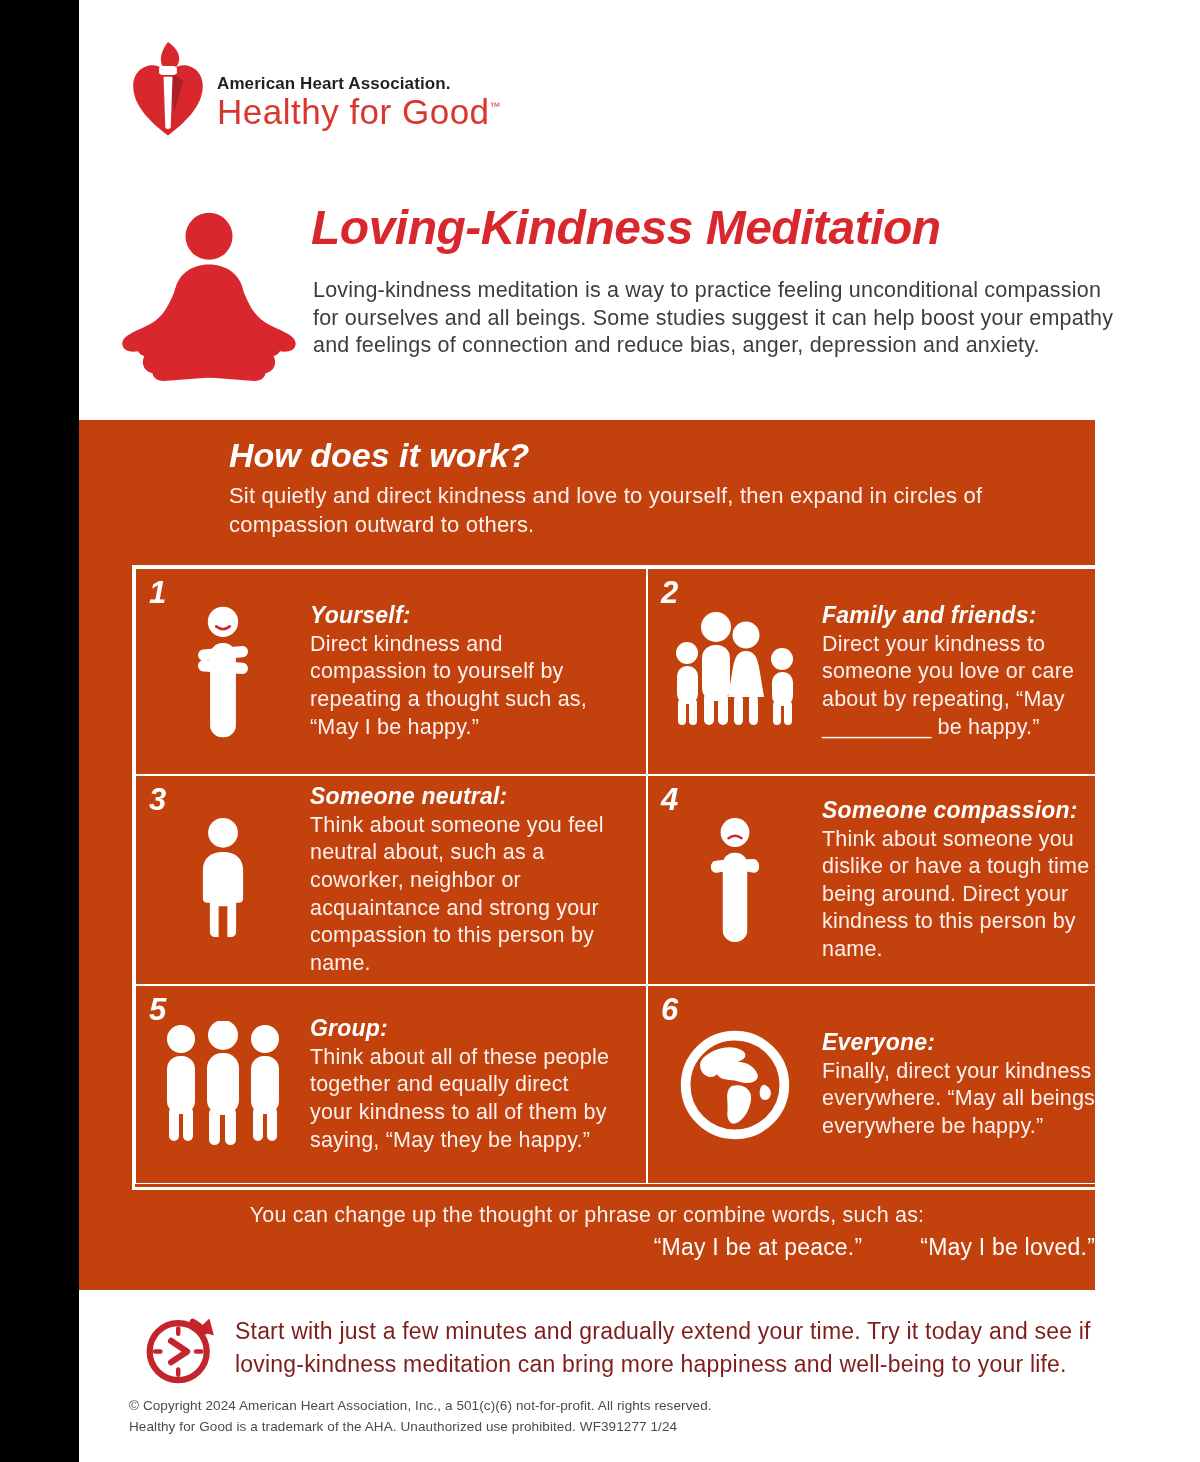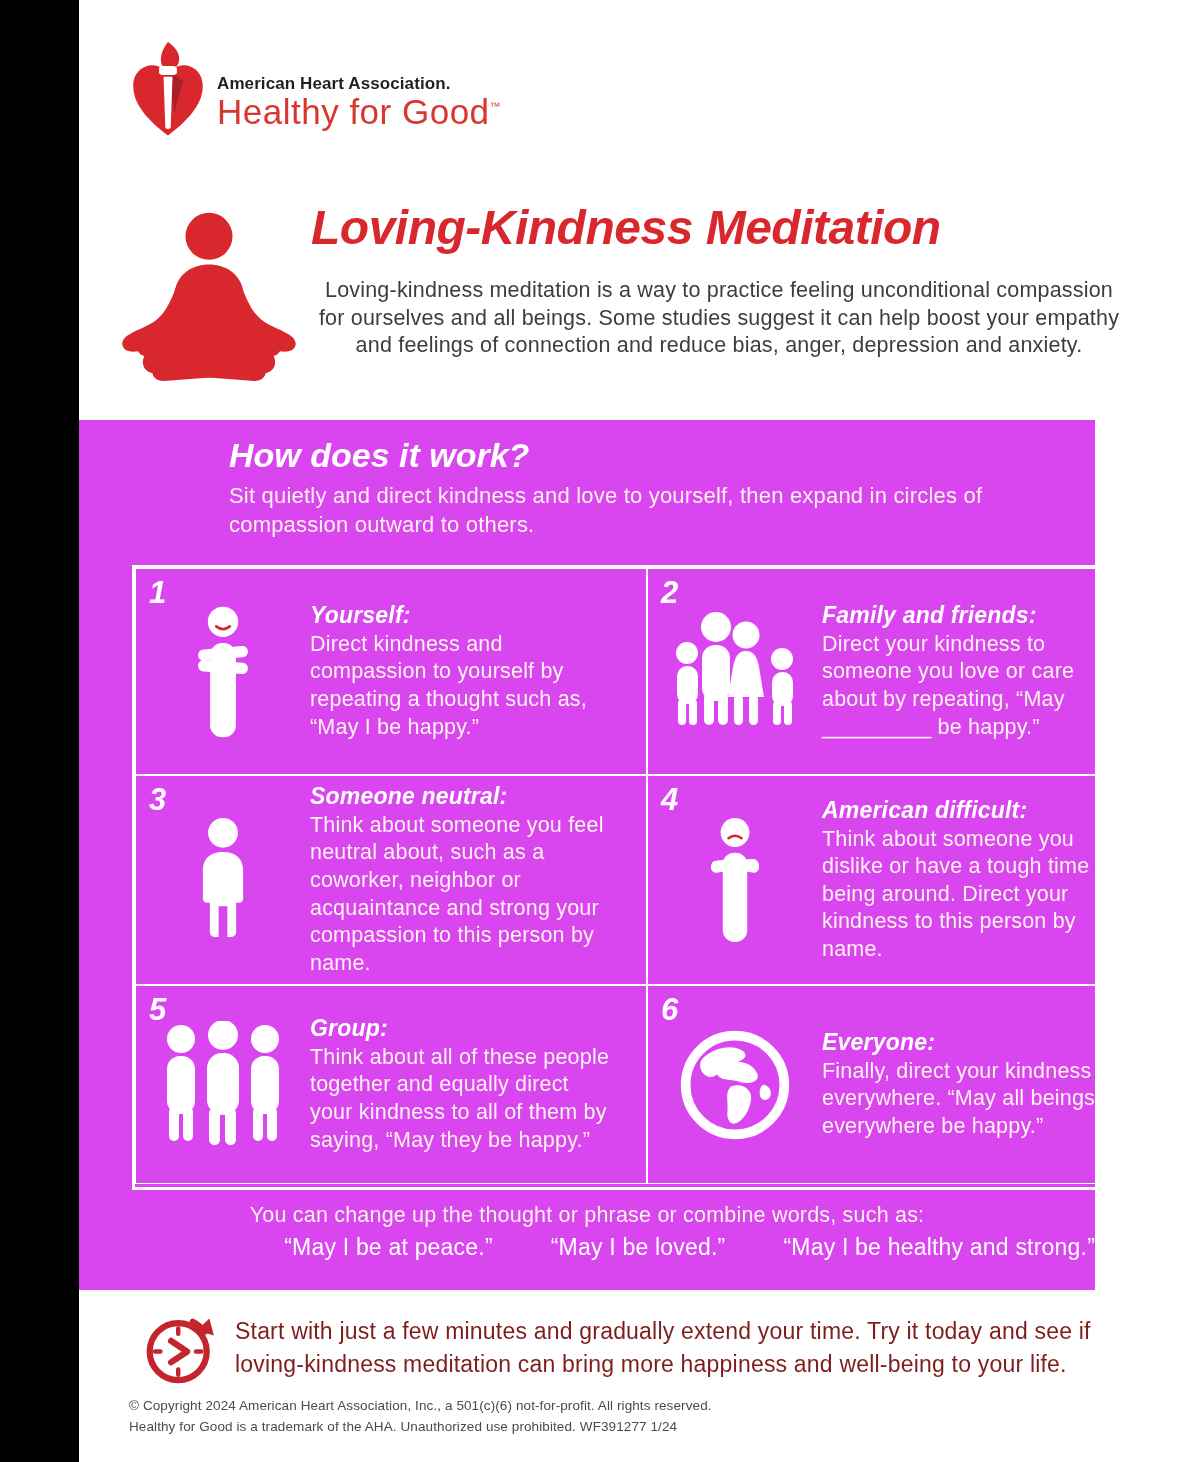--- a/index.html
+++ b/index.html
@@ -12,24 +12,24 @@
   .logo { position: absolute; left: 48px; top: 40px; display: flex; }
   .logo-mark { width: 82px; height: 102px; }
   .logo-text { margin-left: 8px; margin-top: 34px; }
   .logo-org { font-size: 17px; font-weight: 700; color: #231f20; letter-spacing: 0.1px; }
   .logo-brand { font-size: 35px; color: #d8372f; letter-spacing: 0.5px; line-height: 1.05; }
   .logo-tm { font-size: 11px; vertical-align: 14px; color: #d8372f; }
 
   
   .hero-icon { position: absolute; left: 36px; top: 210px; width: 188px; height: 188px; }
   .hero-title { position: absolute; left: 232px; top: 200px; font-size: 48px; font-weight: 700; font-style: italic; color: #d9272e; letter-spacing: -0.5px; }
-  .hero-intro { position: absolute; left: 234px; top: 277px; width: 812px; font-size: 21.5px; color: #3d3d3d; line-height: 1.28; letter-spacing: 0.2px; text-align: center; }
-
-  
-  .red-band { position: absolute; left: 0; top: 420px; width: 1016px; height: 870px; background: #d946ef; }
+  .hero-intro { position: absolute; left: 234px; top: 277px; width: 812px; font-size: 21.5px; color: #3d3d3d; line-height: 1.28; letter-spacing: 0.2px; }
+
+  
+  .red-band { position: absolute; left: 0; top: 420px; width: 1016px; height: 870px; background: #c2410c; }
   .how-heading { position: absolute; left: 150px; top: 16px; font-size: 34px; font-weight: 700; font-style: italic; color: #fff; }
   .how-sub { position: absolute; left: 150px; top: 62px; width: 780px; font-size: 22px; color: #fdf1ef; line-height: 1.3; letter-spacing: 0.2px; }
 
   .grid { position: absolute; left: 53px; top: 145px; width: 1030px; height: 625px; border: 3px solid #fff; display: grid; grid-template-columns: 1fr 1fr; grid-template-rows: 207px 210px 199px; }
   .cell { position: relative; border: 1.5px solid #fff; display: flex; align-items: center; }
   .cell-num { position: absolute; top: 6px; left: 13px; font-size: 31px; font-weight: 700; font-style: italic; color: #fff; }
   .cell-icon { width: 174px; flex: 0 0 174px; display: flex; justify-content: center; align-items: center; }
   .cell-text { flex: 1; padding-right: 36px; color: #fff; }
   .cell-title { display: block; font-size: 23px; font-weight: 700; font-style: italic; letter-spacing: 0.2px; margin-bottom: 2px; }
   .cell-body { display: block; font-size: 21.5px; line-height: 1.28; letter-spacing: 0.2px; color: #fdf1ef; }
@@ -158,21 +158,21 @@
                 <circle cx="50" cy="24" r="20"></circle>
                 <rect x="33" y="52" width="34" height="124" rx="16"></rect>
                 <rect x="17" y="62" width="66" height="16" rx="8" transform="rotate(-3 50 70)"></rect>
                 <path d="M20 64 C14 70 16 80 24 80 L36 78 L34 62 Z"></path>
                 <path d="M80 64 C86 70 84 80 76 80 L64 78 L66 62 Z"></path>
               </g>
               <path d="M41 32 Q50 25 59 32" stroke="#cd2a30" stroke-width="3.5" fill="none" stroke-linecap="round"></path>
             </svg>
           </div>
           <div class="cell-text">
-            <span class="cell-title">American difficult:</span>
+            <span class="cell-title">Someone compassion:</span>
             <span class="cell-body">Think about someone you dislike or have a tough time being around. Direct your kindness to this person by name.</span>
           </div>
         </div>
 
         <div class="cell">
           <span class="cell-num">5</span>
           <div class="cell-icon">
             <svg width="132" height="128" viewBox="0 0 132 128">
               <g fill="#ffffff">
                 <circle cx="24" cy="18" r="14"></circle>
@@ -211,21 +211,20 @@
             <span class="cell-body">Finally, direct your kindness everywhere. “May all beings everywhere be happy.”</span>
           </div>
         </div>
 
       </div>
 
       <div class="phrase-lead">You can change up the thought or phrase or combine words, such as:</div>
       <div class="phrase-row">
         <span>“May I be at peace.”</span>
         <span>“May I be loved.”</span>
-        <span>“May I be healthy and strong.”</span>
       </div>
     </div>
 
     <div class="tip">
       <svg class="tip-icon" viewBox="0 0 92 92">
         <circle cx="44" cy="50" r="32" fill="none" stroke="#c4242b" stroke-width="7"></circle>
         <g stroke="#c4242b" stroke-width="5" stroke-linecap="round">
           <line x1="44" y1="24" x2="44" y2="30"></line>
           <line x1="44" y1="70" x2="44" y2="76"></line>
           <line x1="18" y1="50" x2="24" y2="50"></line>

